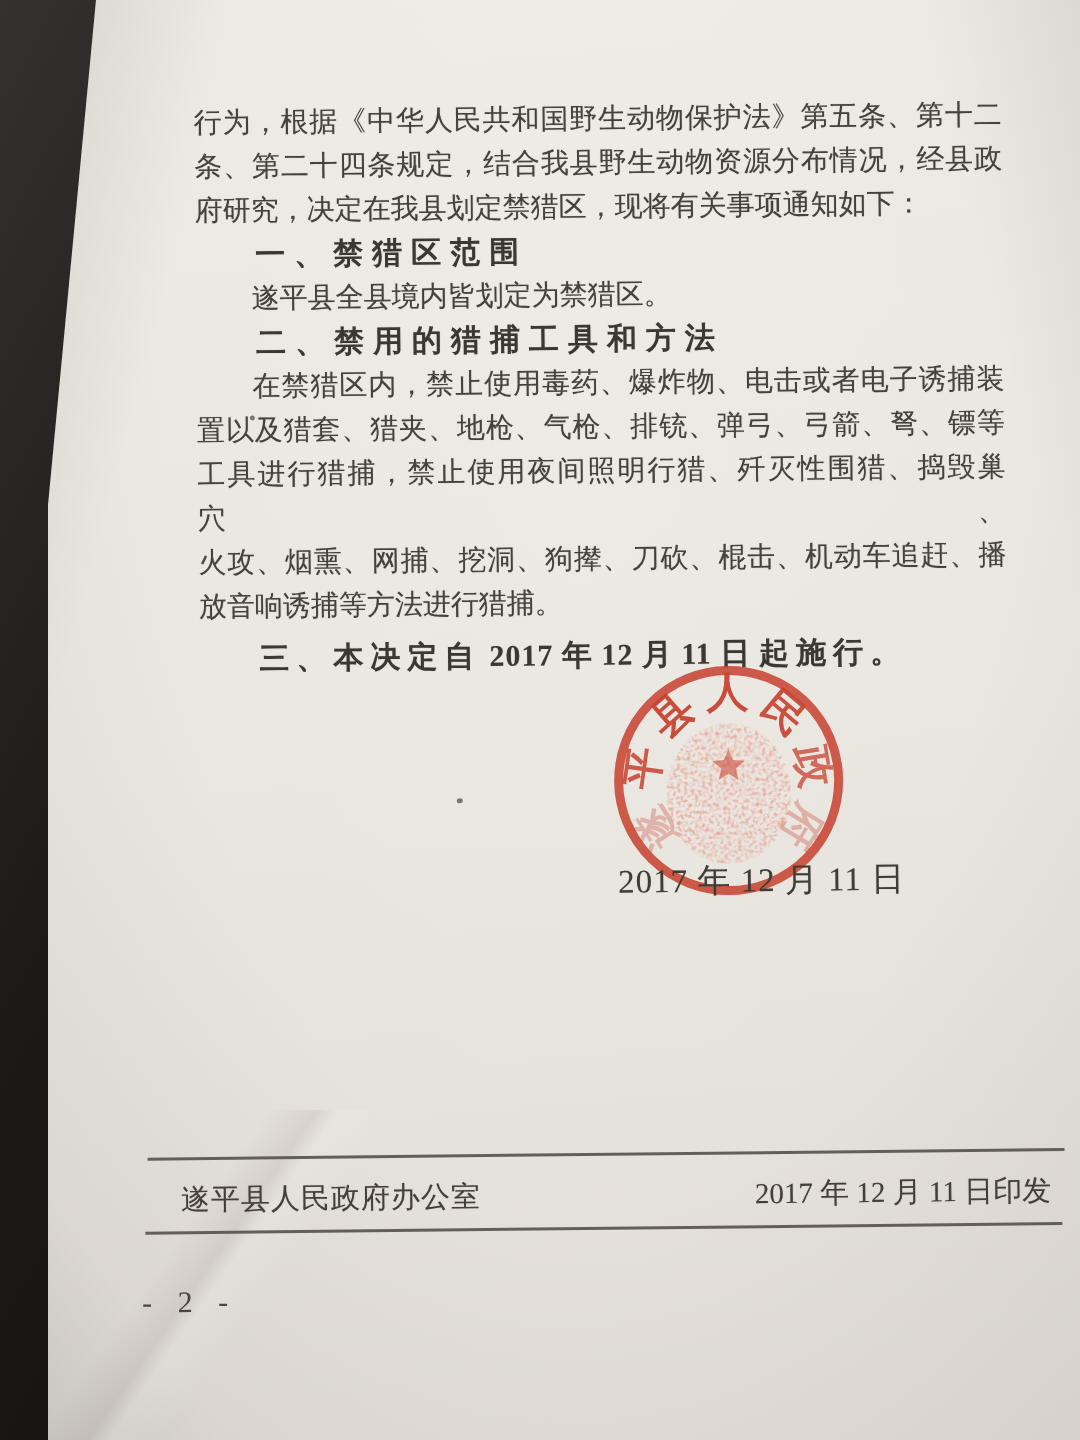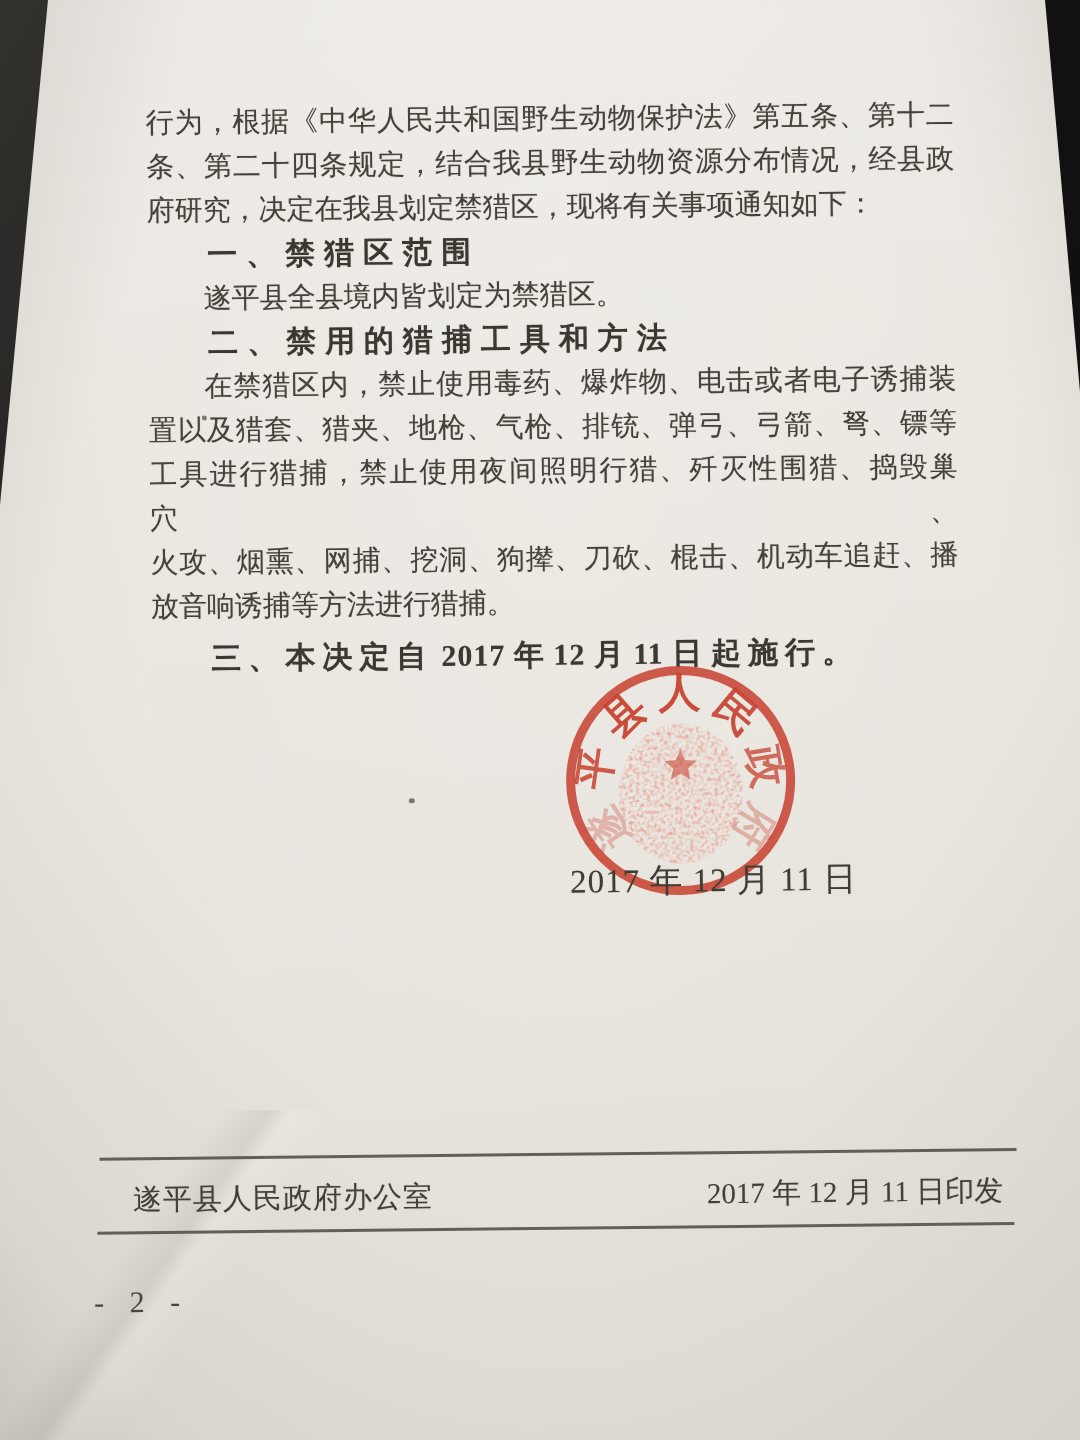--- a/index.html
+++ b/index.html
@@ -1,21 +1,21 @@
 <!DOCTYPE html>
 <html><head>
 <meta charset="utf-8">
 <style>
   html,body{margin:0;padding:0;}
   body{
     width:1080px;height:1440px;overflow:hidden;position:relative;
     background:linear-gradient(118deg,#34322f 0%,#1b1a19 30%,#121111 60%,#0e0d0d 100%);
     font-family:"Liberation Serif","DejaVu Serif",serif;
   }
-  .scene{position:absolute;inset:0;}
+  .scene{position:absolute;inset:0;margin-left:48px;}
   
   .paper{
     position:absolute;inset:0;
     background:linear-gradient(175deg,#eeebe6 0%,#eae6e0 50%,#e2ded7 100%);
     clip-path:polygon(48px 0px,1045px 0px,1080px 392px,1080px 1440px,0px 1440px,0px 505px);
   }
   .paper::before{
     content:"";position:absolute;inset:0;
     background:
       linear-gradient(105deg,rgba(110,100,90,0.12) 0%,rgba(255,255,255,0) 14%),

